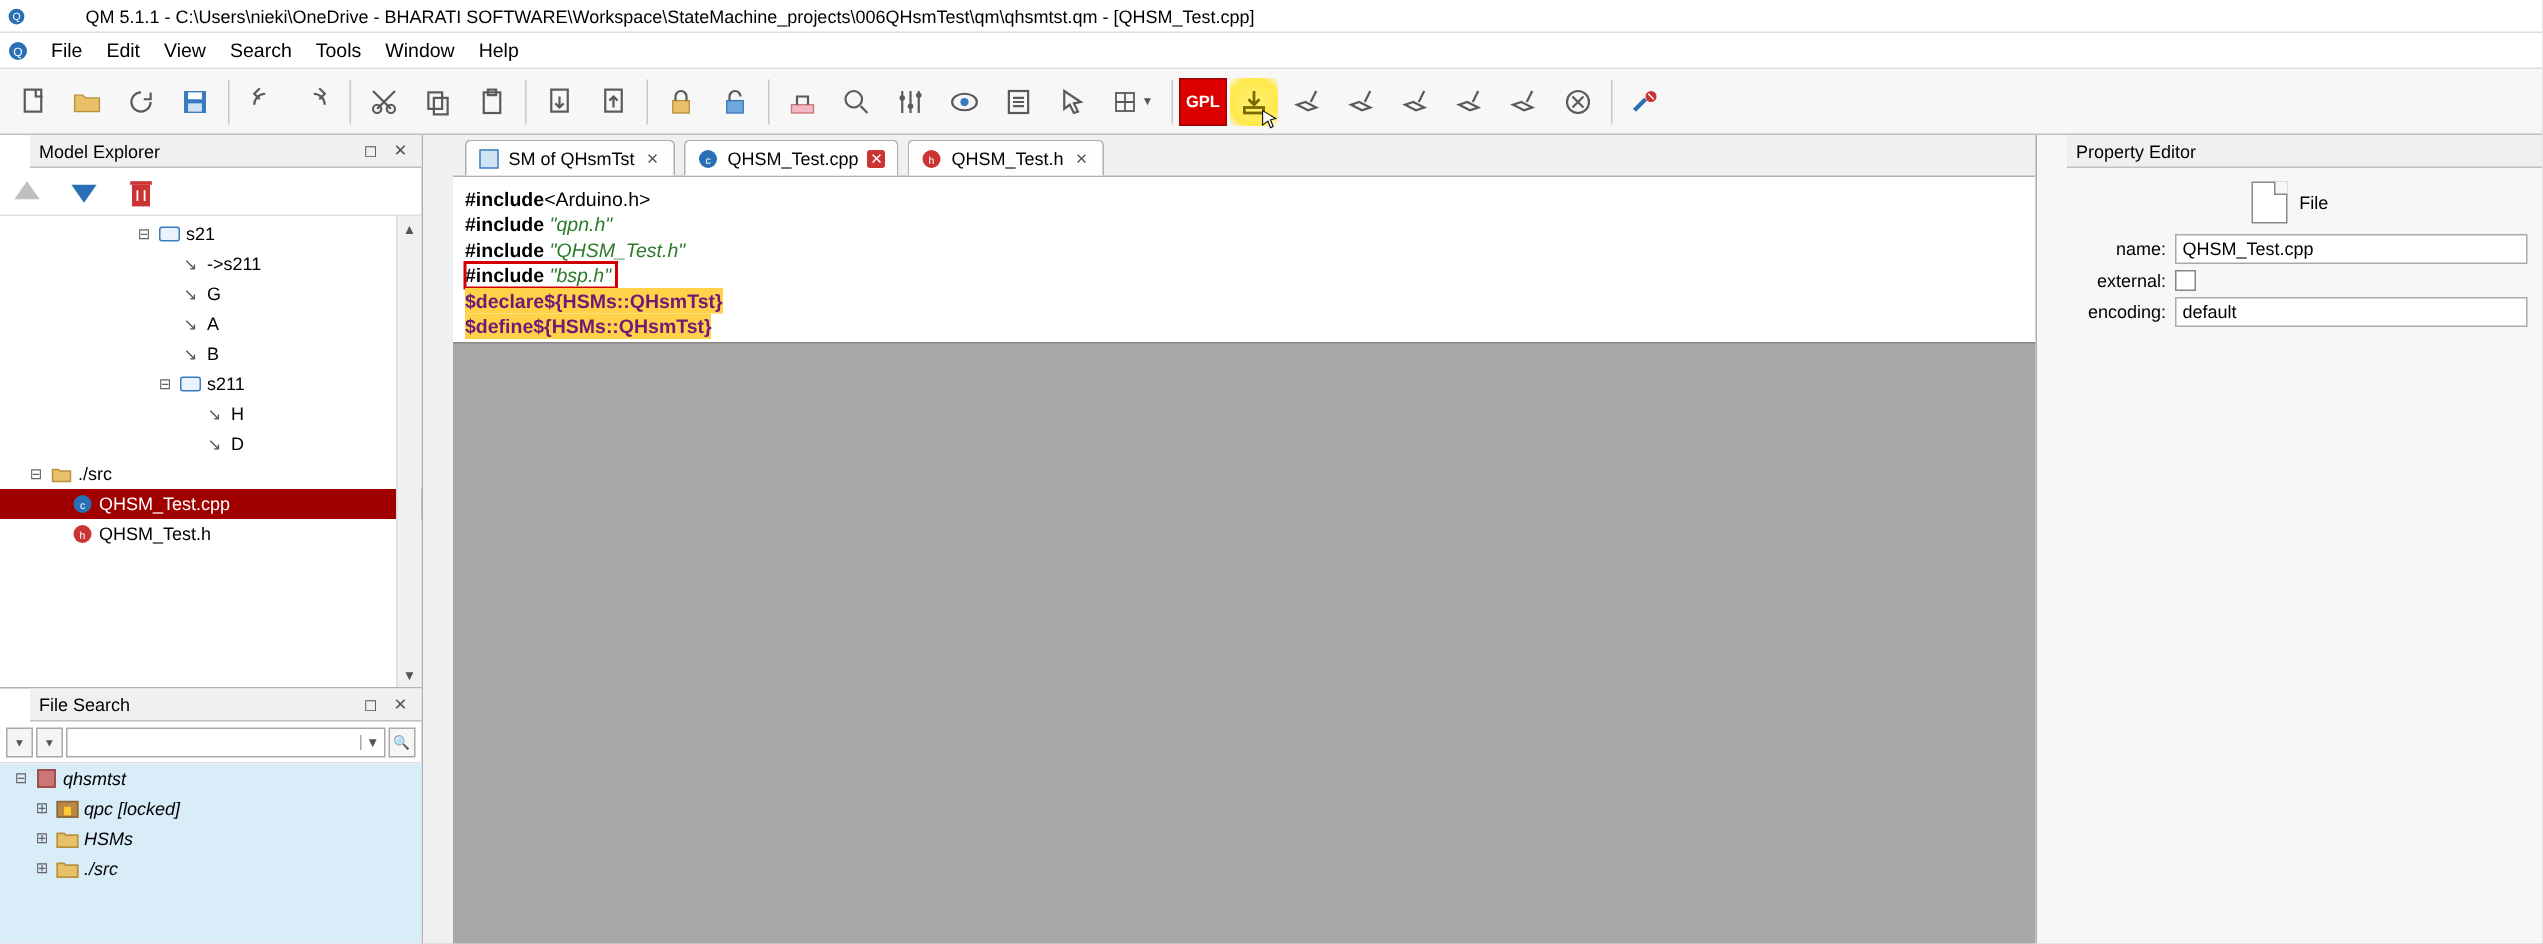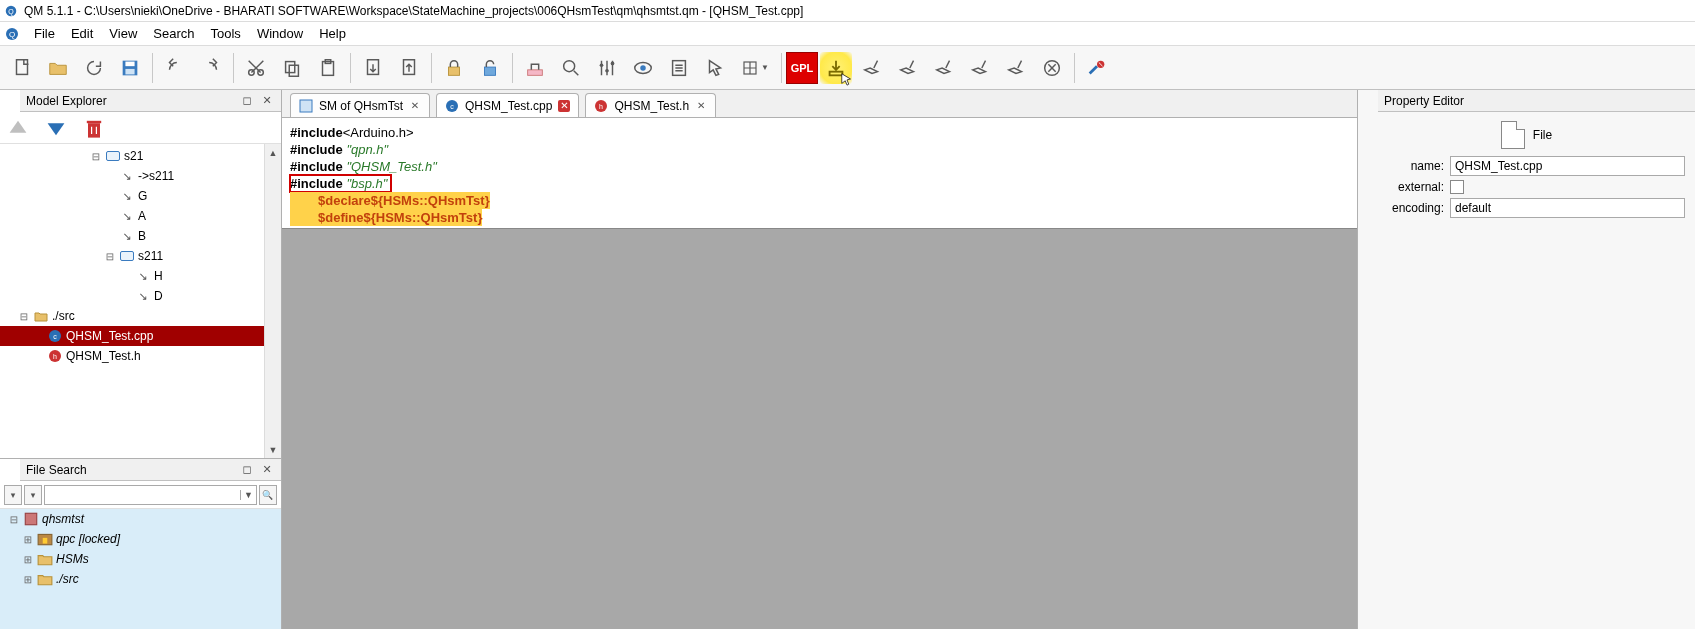--- a/index.html
+++ b/index.html
@@ -1,19 +1,19 @@
 <!DOCTYPE html>
 <html><head>
 <meta charset="utf-8">
 <style>
   * { box-sizing: border-box; margin: 0; padding: 0; font-family: "Segoe UI", Tahoma, sans-serif; }
   html, body { width: 1695px; height: 629px; overflow: hidden; background: #f0f0f0; }
 
   
-  .titlebar { height: 22px; background: #fff; display: flex; align-items: center; padding: 0 4px; font-size: 12px; color: #000; border-bottom: 1px solid #dcdcdc; }
+  .titlebar { height: 22px; background: #fff; display: flex; align-items: center; padding: 0 4px; font-size: 12px; color: #000; border-bottom: 1px solid #dcdcdc; gap: 33px; }
   .titlebar .app-icon { width: 14px; height: 14px; margin-right: 6px; display:inline-flex; align-items:center; justify-content:center; }
 
   
   .menubar { height: 24px; background: #fff; display: flex; align-items: center; padding: 0 4px; font-size: 13px; border-bottom: 1px solid #dcdcdc; }
   .menubar .app-icon { width: 16px; height: 16px; margin-right: 6px; }
   .menubar .menu-item { padding: 2px 8px; cursor: default; }
 
   
   .toolbar { height: 44px; background: #f7f7f7; display: flex; align-items: center; padding: 0 4px; border-bottom: 1px solid #c0c0c0; }
   .tb-btn { width: 32px; height: 32px; margin: 0 2px; display:flex; align-items:center; justify-content:center; border-radius:3px; }
@@ -55,34 +55,34 @@
   .search-controls .combo .dd { width:16px; border-left:1px solid #a9a9a9; display:flex; align-items:center; justify-content:center; font-size:9px; color:#555; }
   .search-controls .combo .txt { flex:1; padding:0 4px; font-size:12px; }
   .search-controls .mini-btn { width:18px; height:20px; border:1px solid #a9a9a9; display:flex; align-items:center; justify-content:center; font-size:9px; color:#555; background:#f5f5f5; }
   .search-results { background:#d9edf9; font-size:12px; }
   .sr-row { display:flex; align-items:center; height:20px; padding-left:4px; }
   .sr-row .expander { width:12px; display:inline-flex; justify-content:center; color:#666; font-size:10px; }
   .sr-row .node-icon { width:16px; height:16px; margin:0 3px; display:inline-flex; align-items:center; justify-content:center; }
   .italic { font-style: italic; }
 
   
-  .editor-col { flex:1; display:flex; flex-direction:column; background:#a8a8a8; }
+  .editor-col { flex:1; display:flex; flex-direction:column; background:#a8a8a8;margin-left:20px; }
   .tabstrip { height:28px; background:#f0f0f0; display:flex; align-items:flex-end; padding:0 8px; border-bottom:1px solid #b0b0b0; }
   .tab { height:24px; background:#fdfdfd; border:1px solid #b0b0b0; border-bottom:none; border-top-left-radius:4px; border-top-right-radius:4px; display:flex; align-items:center; padding:0 8px; margin-right:6px; font-size:12px; gap:6px; }
   .tab .tab-icon { width:14px; height:14px; display:inline-flex; align-items:center; justify-content:center; }
   .tab .close { width:12px; height:12px; font-size:10px; color:#555; display:flex; align-items:center; justify-content:center; }
   .tab .close.dirty { background:#c33; color:#fff; border-radius:2px; }
   .tab.active { background:#fff; }
 
   .code-area { background:#fff; margin:0; padding:6px 8px; font-family:"Courier New",monospace; font-size:13px; line-height:17px; height:110px; }
   .code-area .kw { color:#000000; font-weight:bold; }
   .code-area .str { color:#2a7a2a; font-style:italic; }
   .code-area .linebox { display:inline-block; }
   .red-outline { outline:2px solid #d00000; outline-offset:-1px; }
-  .yellow-bg { background:#ffd24a; color:#c2410c; font-weight:bold;padding-left:28px; }
+  .yellow-bg { background:#ffd24a; color:#701a75; font-weight:bold; }
   .editor-rest { flex:1; background:#a8a8a8; border-top:1px solid #888; }
 
   
   .prop-col { width:338px; background:#f7f7f7; border-left:1px solid #b0b0b0; display:flex; flex-direction:column; }
   .prop-body { padding:6px 10px; font-size:12px; }
   .prop-title-row { display:flex; align-items:center; justify-content:center; gap:8px; height:34px; }
   .prop-title-row .doc-icon { width:24px; height:28px; border:1px solid #888; background:#fff; position:relative; }
   .prop-title-row .doc-icon:before { content:""; position:absolute; right:-1px; top:-1px; width:8px; height:8px; background:#f7f7f7; border-left:1px solid #888; border-bottom:1px solid #888; }
   .prop-field { display:flex; align-items:center; margin:4px 0; }
   .prop-field label { width:76px; text-align:right; margin-right:6px; }

